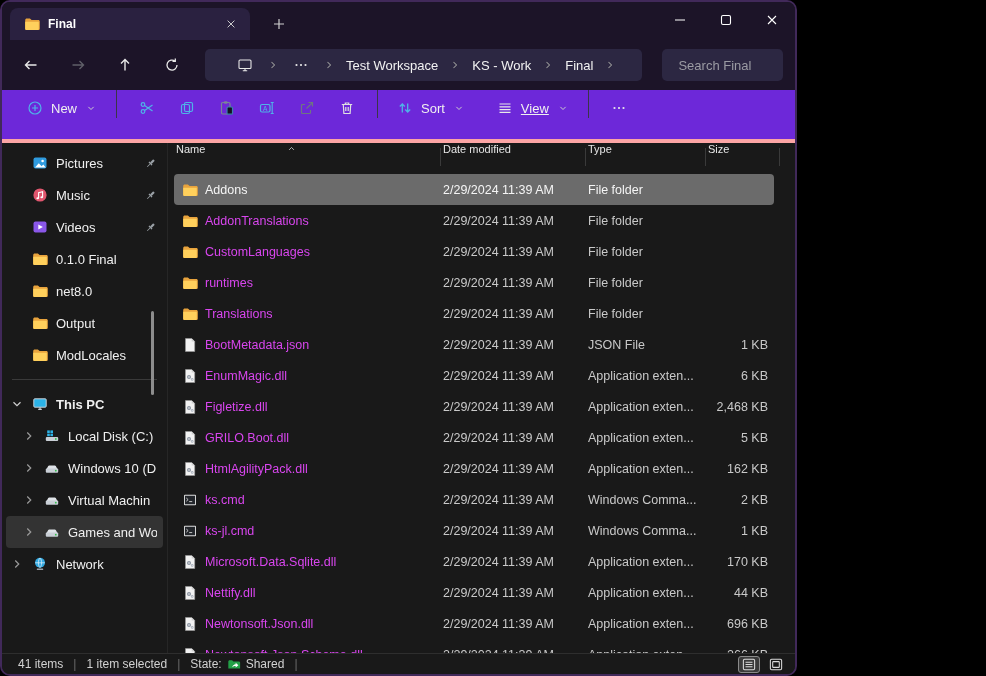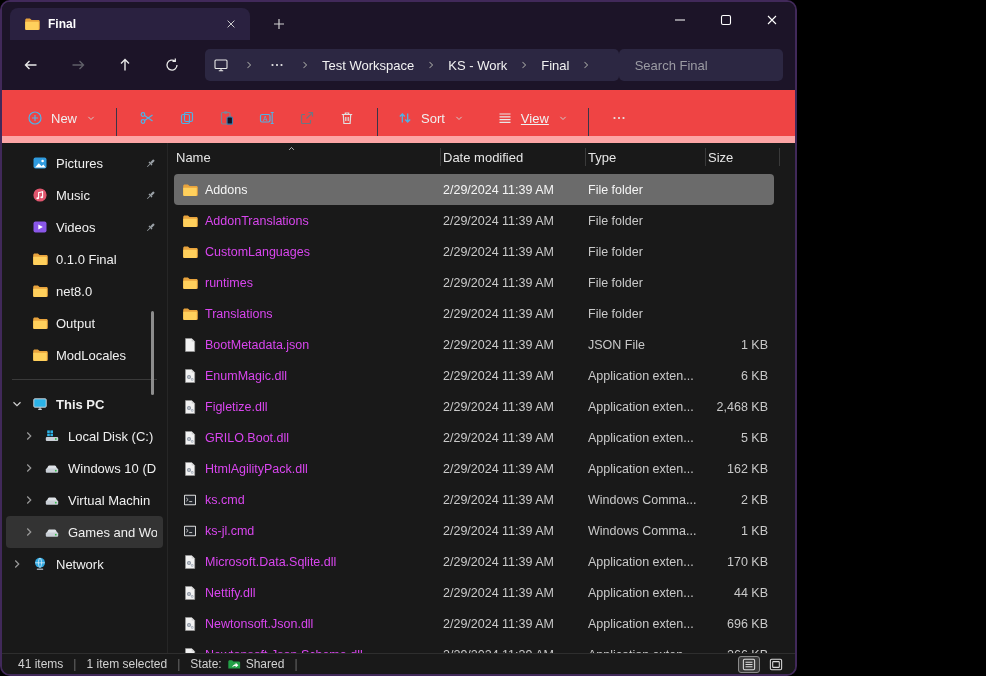--- a/index.html
+++ b/index.html
@@ -30,33 +30,33 @@
   .win-btn { width: 46px; height: 36px; display:flex; align-items:center; justify-content:center; background:transparent; border:none; }
 
   
   .addressrow { height: 50px; background:#1c1428; display:flex; align-items:center; padding: 0 12px 0 10px; flex:none; }
   .nav-btn { width: 38px; height: 34px; display:flex; align-items:center; justify-content:center; border:none; background:transparent; border-radius:4px; }
   .nav-group { display:flex; gap: 9px; margin-right: 14px; }
   .pill {
     height: 32px; background:#2c2742; border-radius: 5px;
     display:flex; align-items:center;
   }
-  .breadcrumb { width: 545px; padding: 0 2px; gap: 8px; }
+  .breadcrumb { width: 545px; padding: 0 26px; gap: 8px; }
   .crumb { font-size: 13px; color:#f2f2f2; padding: 3px 9px; border-radius: 4px; white-space: nowrap; }
   .crumb-chev { display:inline-flex; width: 12px; height: 12px; }
   .bc-icon-btn { display:flex; align-items:center; justify-content:center; padding: 2px 6px; background:transparent; border:none; }
-  .searchbox { margin-left: 0; width: 217px; }
+  .searchbox { margin-left: 20px; width: 217px; }
   .searchbox input {
     width: 100%; background: transparent; border: none; outline: none;
     color:#f0f0f0; font-size: 13px; padding: 0 16px; font-family: inherit;
   }
   .searchbox input::placeholder { color:#9b9ba3; }
 
   
-  .toolbar { height: 53px; background:#ef4444; display:flex; align-items:flex-end; padding: 0 16px; flex:none; border-bottom: 7px solid #fca5a5; }
+  .toolbar { height: 53px; background:#6d28d9; display:flex; align-items:flex-start; padding: 0 16px; flex:none; border-bottom: 4px solid #fca5a5; }
   .tb-btn { display:flex; align-items:center; gap: 8px; height: 36px; padding: 0 9px; border:none; background:transparent; border-radius: 4px; color:#f0f0f0; font-size: 13px; font-family: inherit; }
   .tb-icon-btn { width: 40px; justify-content:center; }
   .tb-divider { width: 1px; height: 28px; background:#3a3548; margin: 0 10px; }
   .tb-right { margin-left:auto; }
   .icon { display:inline-flex; width: 16px; height: 16px; flex:none; }
   .icon svg { width: 100%; height: 100%; }
   .icon-sm { width: 12px; height: 12px; }
 
   
   .content { flex: 1; display:flex; position: relative; background:#191919; overflow: hidden; }
@@ -64,21 +64,21 @@
   .side-item { height: 32px; display:flex; align-items:center; gap: 8px; margin: 0 4px 0 4px; border-radius: 4px; padding-right: 6px; font-size: 13px; color:#f0f0f0; white-space: nowrap; overflow: hidden; }
   .side-item.hl { background:#333333; }
   .side-item .chev { width: 14px; height: 14px; flex:none; display:inline-flex; }
   .side-item .lbl { overflow:hidden; white-space:nowrap; flex: 1; }
   .side-item .pin { margin-left:auto; width: 13px; height: 13px; flex:none; display:inline-flex; }
   .side-sep { height: 1px; background:#3a3a3a; margin: 8px 10px; }
   .side-scrollthumb { position:absolute; right: 13px; top: 168px; width: 3px; height: 84px; background:#8d8d8d; border-radius: 2px; }
 
   .filelist { flex: 1; border-left: 1px solid #262626; padding-left: 6px; display:flex; flex-direction: column; overflow: hidden; }
   .list-header { height: 28px; display:grid; grid-template-columns: 267px 145px 120px 74px; align-items:center; position: relative; flex: none; }
-  .hcell { font-size: 13px; color:#e6e6e6; padding-left: 2px; position: relative; height: 100%; display:flex; align-items:center; }
+  .hcell { font-size: 11px; color:#e6e6e6; padding-left: 2px; position: relative; height: 100%; display:flex; align-items:flex-start; }
   .hcell:first-child { padding-left: 18px; }
   .hcell .hdiv { position:absolute; right: 0; top: 5px; bottom: 5px; width: 1px; background:#3a3a3a; }
   .sort-caret { position: absolute; left: 112px; top: 0px; width: 11px; height: 11px; }
   .rows { flex: 1; overflow: hidden; padding-top: 3px; }
   .row { width: 600px; height: 31px; display:grid; grid-template-columns: 267px 145px 120px 68px; align-items:center; border-radius: 4px; }
   .row.selected { background:#6b6b6b; }
   .cell { font-size: 12.5px; color:#c9c9c9; padding-left: 2px; white-space: nowrap; overflow: hidden; }
   .cell.namecell { display:flex; align-items:center; gap: 7px; padding-left: 8px; color:#d946ef; }
   .cell.sizecell { text-align: right; padding-right: 6px; }
   .row.selected .cell { color:#f5f5f5; }

